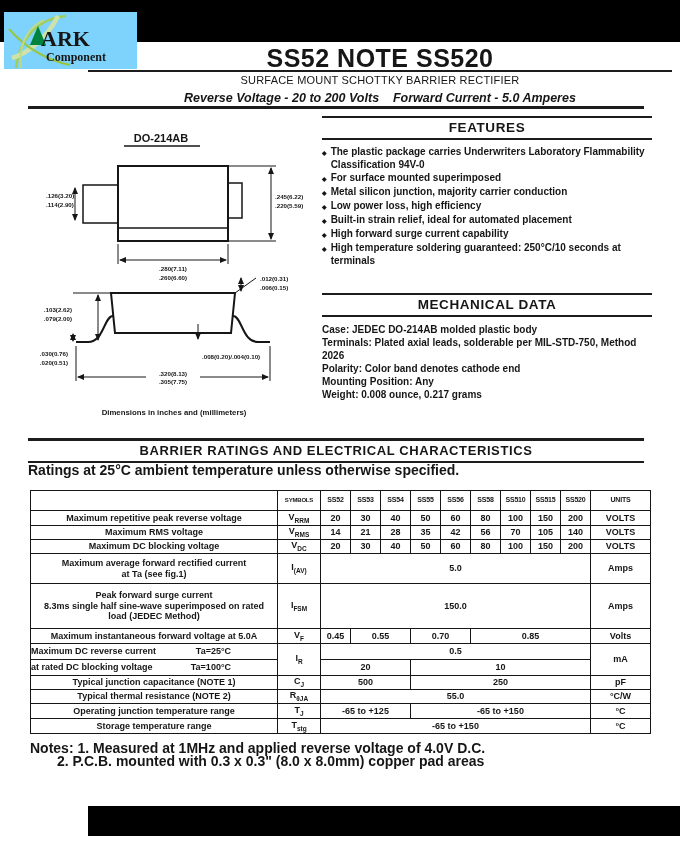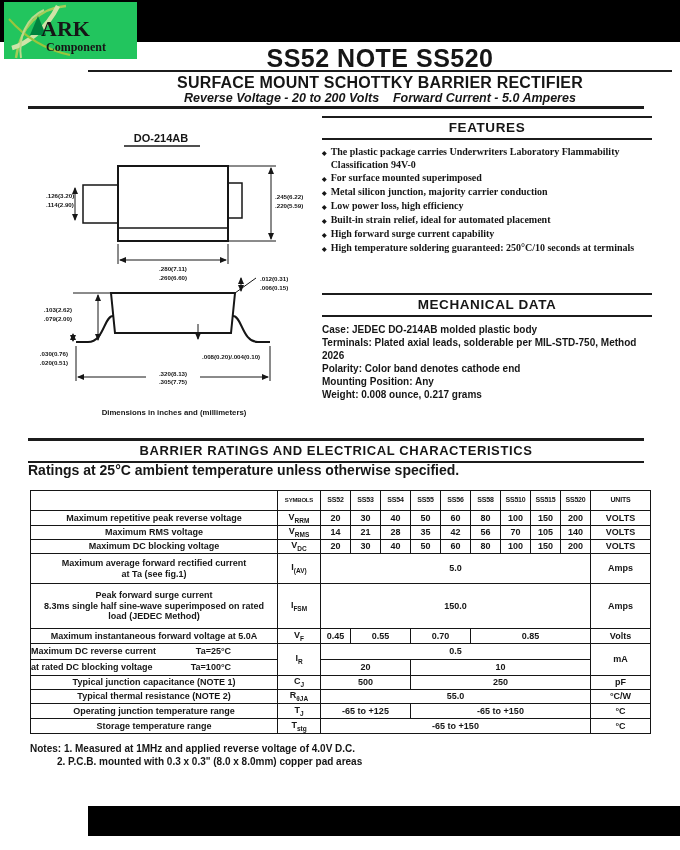--- a/index.html
+++ b/index.html
@@ -1,36 +1,36 @@
 <!DOCTYPE html>
 <html><head>
 <meta charset="utf-8">
 <style>
   html,body{margin:0;padding:0;background:#ffffff;}
   body{width:680px;height:850px;position:relative;overflow:hidden;
        font-family:"Liberation Sans",sans-serif;color:#161616;}
   .abs{position:absolute;}
   
   .top-band{left:0;top:0;width:680px;height:42px;background:#000;}
-  .logo-box{left:4px;top:2px;width:133px;height:57px;background:#22c55e;z-index:3;}
+  .logo-box{left:4px;top:12px;width:133px;height:57px;background:#7dd3fc;z-index:3;}
   .doc-title{left:88px;top:44px;width:584px;text-align:center;
              font-size:25px;font-weight:800;letter-spacing:.5px;}
   .rule-thin{left:88px;top:70px;width:584px;height:2px;background:#1c1c1c;}
   .doc-subtitle{left:88px;top:74px;width:584px;text-align:center;
-                font-size:16px;font-weight:700;letter-spacing:.2px;}
+                font-size:11px;font-weight:400;letter-spacing:.2px;}
   .doc-tagline{left:88px;top:91px;width:584px;text-align:center;
                font-size:12.5px;font-weight:700;font-style:italic;}
   .rule-thick{left:28px;top:106px;width:616px;height:3px;background:#1c1c1c;}
   
   .features-box{left:322px;top:116px;width:330px;}
   .mech-box{left:322px;top:293px;width:330px;}
   .sec-title{border-top:2px solid #1c1c1c;border-bottom:2px solid #1c1c1c;
              padding:2px 0 3px;text-align:center;font-size:13.5px;font-weight:800;
              letter-spacing:.6px;}
-  ul.feat{list-style:none;margin:6px 0 17px;padding:0;font-family:Liberation Serif, serif;}
+  ul.feat{list-style:none;margin:6px 0 17px;padding:0;}
   ul.feat li{display:flex;gap:4px;font-size:10px;font-weight:700;
              line-height:12.5px;margin-bottom:1px;}
   ul.feat .blt{font-size:6px;line-height:12px;padding-top:1px;}
   .mech-lines{margin-top:6px;font-size:10px;font-weight:700;line-height:13px;}
   
   .ratings-head{left:28px;top:438px;width:616px;}
   .ratings-head .sec-title{border-top:3px solid #1c1c1c;font-size:13px;}
   .conds{left:28px;top:464px;width:620px;font-size:14px;font-weight:700;line-height:12px;}
   
   .tbl-wrap{left:30px;top:490px;}
@@ -41,21 +41,21 @@
   td.un{border-right:none;font-size:8.5px;}
   tr.hd td{font-size:7px;letter-spacing:-.2px;}
   tr.hd td.symhd{font-size:6px;}
   td.blank{border-left:none;border-top:none;}
   td.nb{border-bottom:none;margin-top:28px;}
   td.nt{border-top:none;}
   td.sym sub,sub{font-size:6.5px;}
   .lblline{display:flex;}
   .lblline .cond{margin-left:auto;padding-right:46px;}
   
-  .notes{left:30px;top:742px;width:620px;font-size:10px;font-weight:700;line-height:13px;}
+  .notes{left:30px;top:742px;width:620px;font-size:14px;font-weight:700;line-height:13px;}
   .notes .n2{margin-left:27px;}
   .bottom-bar{left:88px;top:806px;width:592px;height:30px;background:#000;}
   svg text{font-family:"Liberation Sans",sans-serif;font-weight:700;fill:#161616;}
   .logo-brand{font-family:"Liberation Serif",serif;}
 </style>
 </head>
 <body>
 
 <div class="abs top-band"></div>
 

